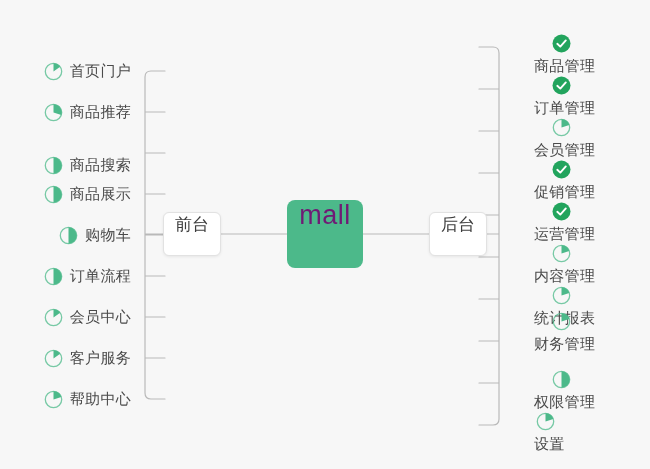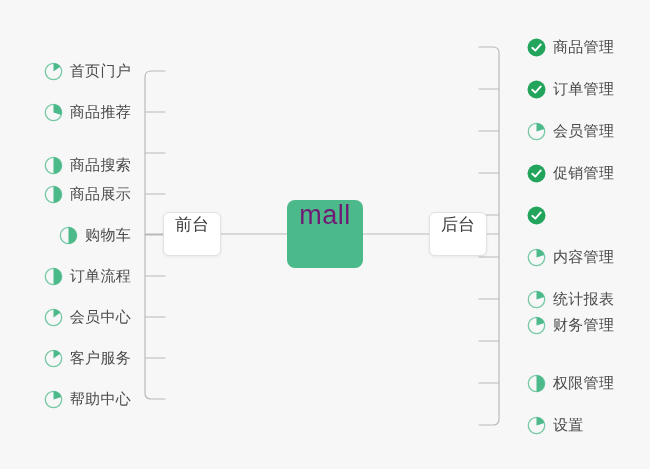--- a/index.html
+++ b/index.html
@@ -16,21 +16,21 @@
 
   
   .leaf {
     position: absolute;
     display: flex;
     align-items: center;
     height: 26px;
     white-space: nowrap;
   }
   .leaf.left  { flex-direction: row; justify-content: flex-end; right: 519px; }
-  .leaf.right { flex-direction: row; justify-content: flex-start; left: 527px; }
+  .leaf.right { flex-direction: column; justify-content: flex-start; left: 527px; }
 
   .leaf-label {
     font-size: 15px;
     color: #4a4a4a;
     letter-spacing: .3px;
     line-height: 26px;
   }
   .leaf.left  .leaf-label { margin-left: 7px; }
   .leaf.right .leaf-label { margin-left: 7px; }
 
@@ -194,20 +194,21 @@
         </span>
         <span class="leaf-label">促销管理</span>
       </div>
       <div class="leaf right" style="top: 202px;">
         <span style="display: block;">
           <svg class="icon" viewBox="0 0 19 19" xmlns="http://www.w3.org/2000/svg">
       <circle cx="9.5" cy="9.5" r="9" fill="#22a45d"></circle>
       <path d="M5.3 9.8 L8.3 12.6 L13.8 6.4" fill="none" stroke="#ffffff" stroke-width="1.9" stroke-linecap="round" stroke-linejoin="round"></path>
     </svg>
         </span>
+        <span class="leaf-label">运营管理</span>
       </div>
       <div class="leaf right" style="top: 244px;">
         <span style="display: block;">
           <svg class="icon" viewBox="0 0 19 19" xmlns="http://www.w3.org/2000/svg">
       <circle cx="9.5" cy="9.5" r="8.2" fill="none" stroke="#4cb98a" stroke-width="1.3" opacity=".75"></circle>
       <path d="M 9.5 9.5 L 9.5 1.3000000000000007 A 8.2 8.2 0 0 1 17.30 6.97 Z" fill="#4cb98a"></path>
     </svg>
         </span>
         <span class="leaf-label">内容管理</span>
       </div>

